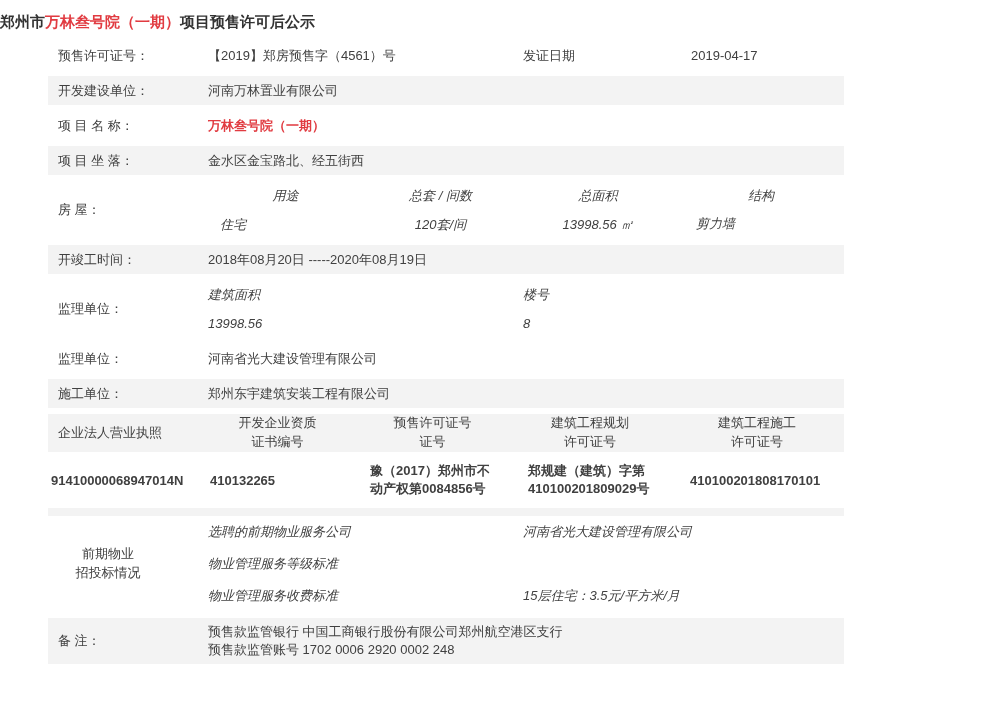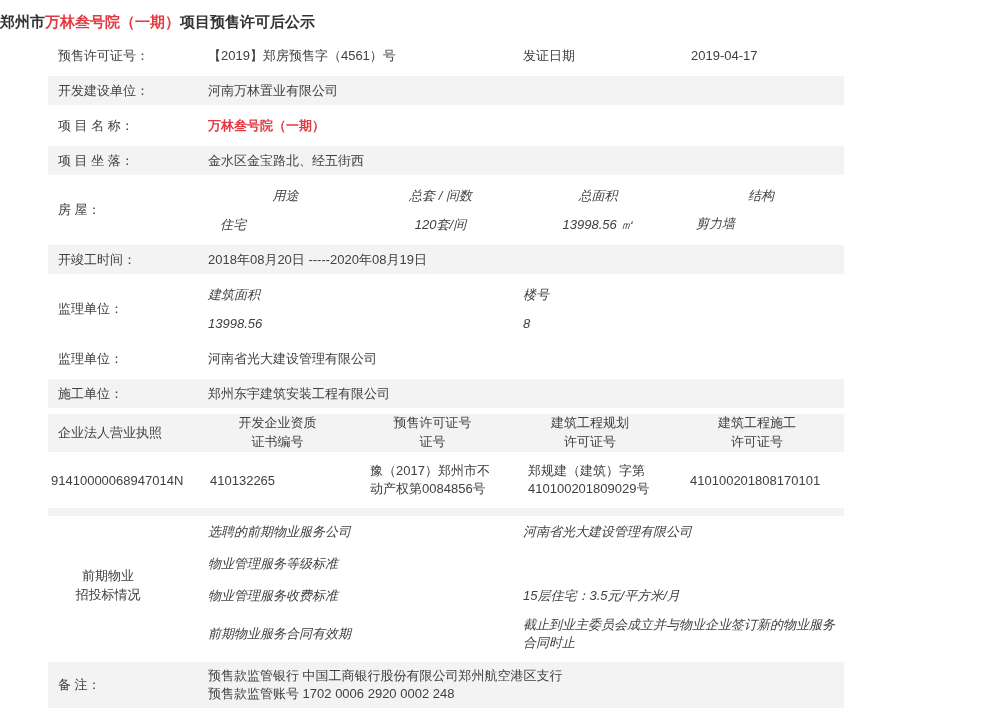--- a/index.html
+++ b/index.html
@@ -36,21 +36,21 @@
   .hc4{flex:1;min-width:0;box-sizing:border-box;}
   .ctr{text-align:center;}
   .pre{white-space:pre-line;line-height:1.45;}
   .pl3{padding-left:3px;}
   .pl10{padding-left:10px;}
   .pl12{padding-left:12px;}
   .pl15{padding-left:15px;padding-right:10px;line-height:1.4;}
   .pl18{padding-left:18px;padding-right:10px;line-height:1.4;}
   .pl20{padding-left:20px;}
   .hdr38{min-height:38px;}
-  .vals44{min-height:44px;}
+  .vals44{min-height:44px;font-weight:bold;}
   .stripe{height:8px;margin-bottom:0;}
   .section{align-items:center;margin-bottom:6px;}
   .prop-lbl{text-align:center;padding-left:0;padding-right:40px;}
   .prow{display:flex;align-items:center;min-height:32px;}
   .prow-last{min-height:44px;}
   .pname{flex:none;width:315px;}
   .pval{flex:1;min-width:0;line-height:1.4;padding-right:6px;}
   .remarks{min-height:46px;}
   .rline{line-height:1.4;}
   .bold{font-weight:bold;}
@@ -162,24 +162,20 @@
         <div class="pval">河南省光大建设管理有限公司</div>
       </div>
       <div class="prow">
         <div class="pname">物业管理服务等级标准</div>
         <div class="pval"></div>
       </div>
       <div class="prow">
         <div class="pname">物业管理服务收费标准</div>
         <div class="pval">15层住宅：3.5元/平方米/月</div>
       </div>
-      <div class="prow prow-last">
-        <div class="pname">前期物业服务合同有效期</div>
-        <div class="pval">截止到业主委员会成立并与物业企业签订新的物业服务合同时止</div>
-      </div>
     </div>
   </div>
 
   <div class="row gray remarks">
     <div class="lbl">备 注：</div>
     <div class="grow">
       <div class="rline">预售款监管银行 中国工商银行股份有限公司郑州航空港区支行</div>
       <div class="rline">预售款监管账号 1702 0006 2920 0002 248</div>
     </div>
   </div>

